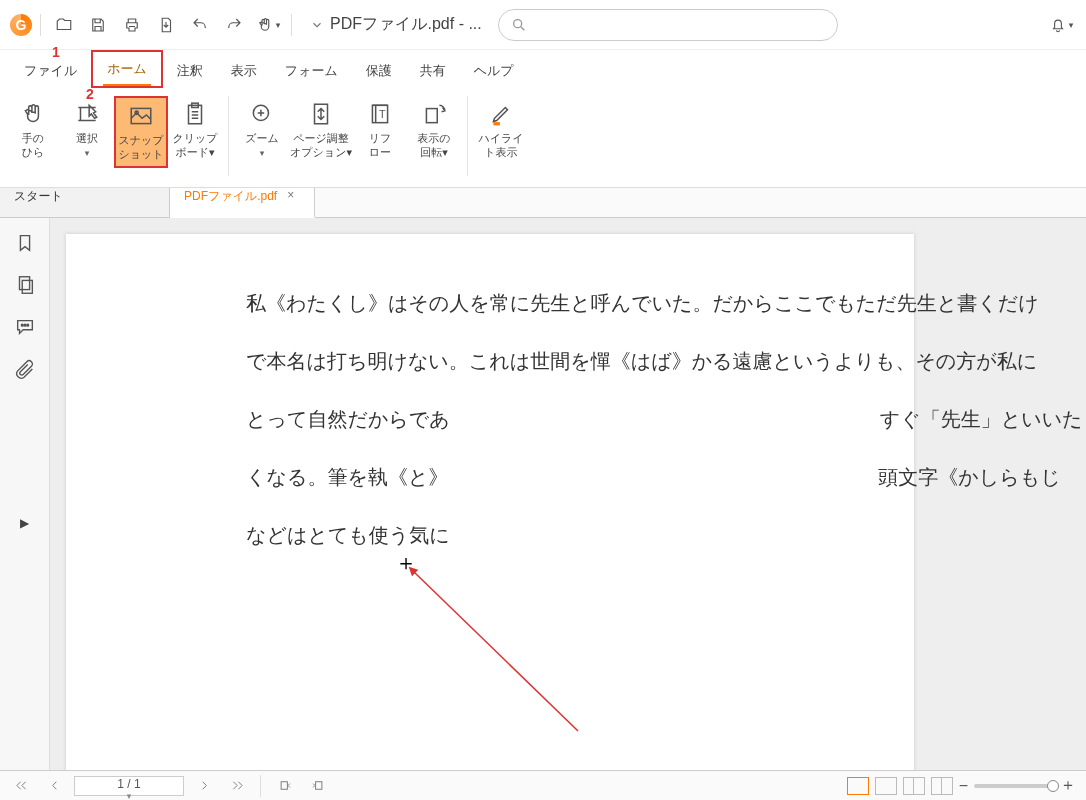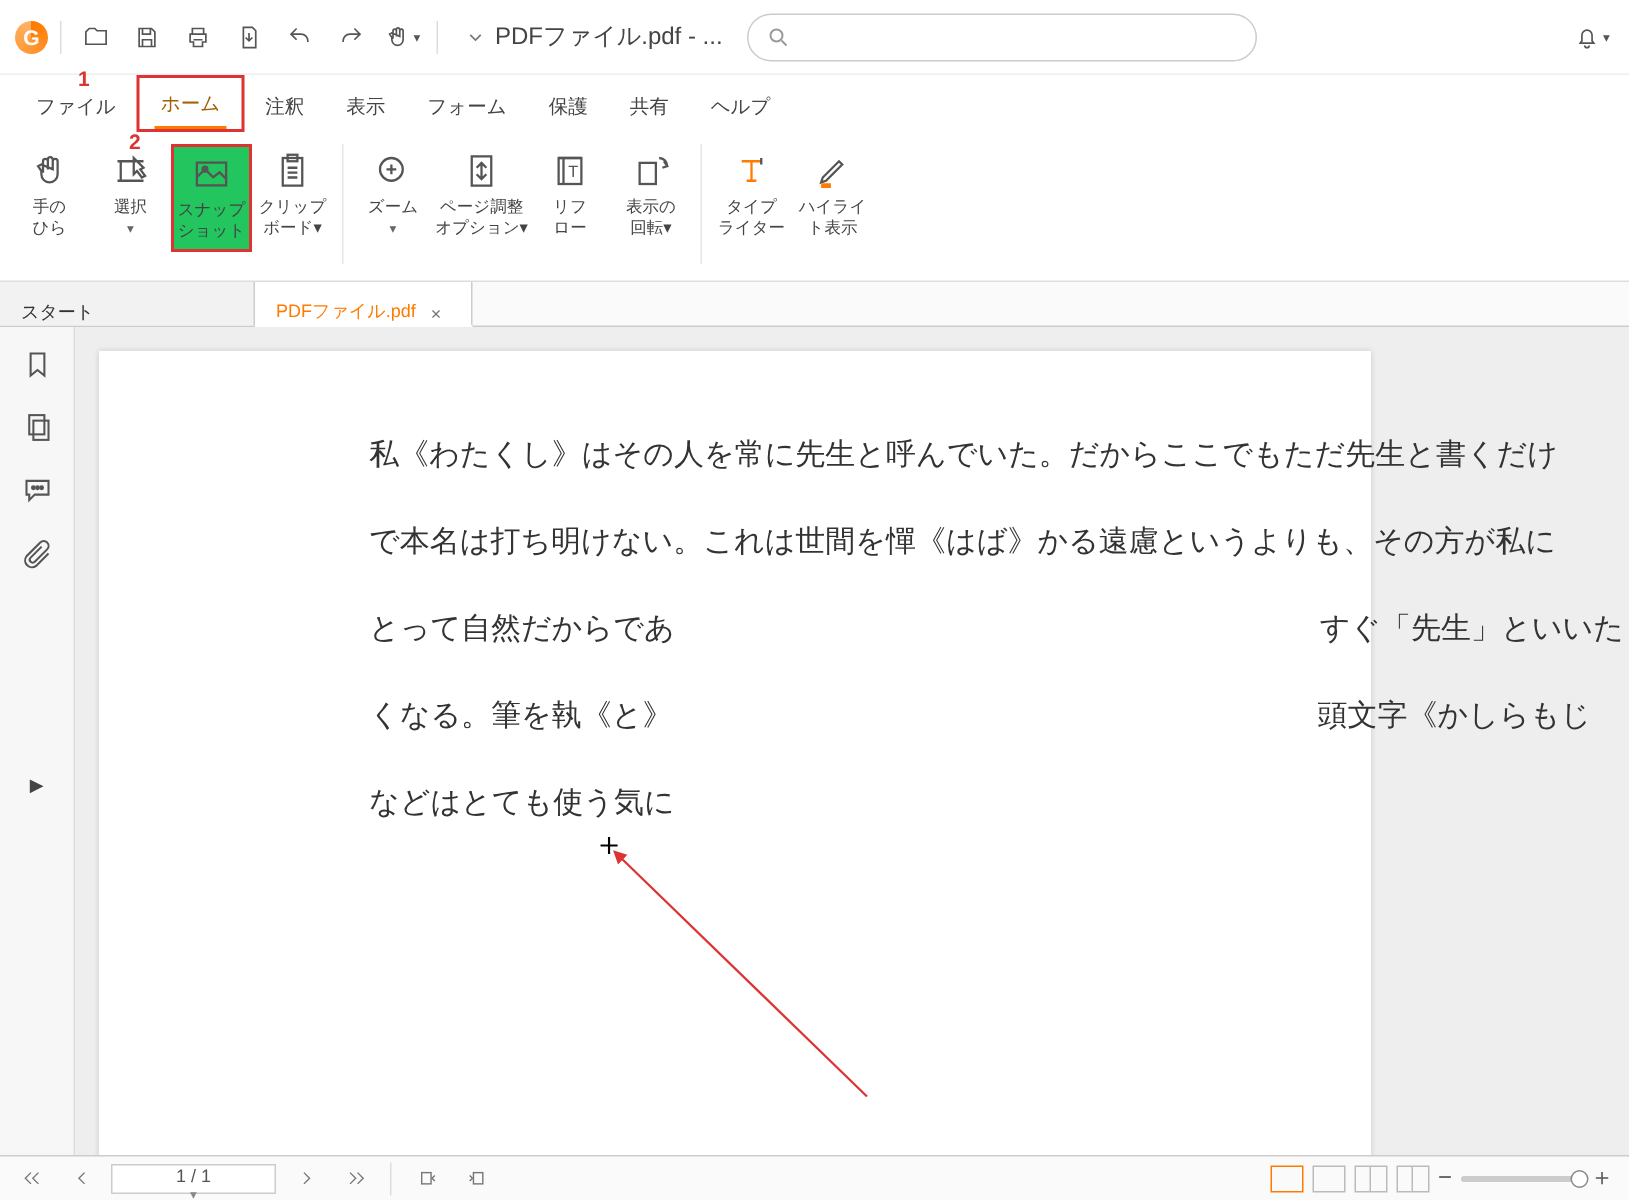--- a/index.html
+++ b/index.html
@@ -24,26 +24,26 @@
 .mtab.boxed { border:2px solid #d33; }
 
 .badge-num { position:absolute; color:#d33; font-weight:bold; font-size:14px; }
 
 
 .ribbon { height: 100px; display:flex; align-items:flex-start; padding: 8px 6px 0 6px; gap:0; border-bottom:1px solid #ddd;}
 .rbtn { width: 54px; display:flex; flex-direction:column; align-items:center; gap:4px; padding:4px 0; cursor:pointer; font-size:11px; line-height:1.25; text-align:center; color:#444;}
 .rbtn .ric { width:28px; height:28px; display:flex; align-items:center; justify-content:center;}
 .rbtn svg { stroke:#555; stroke-width:1.4; fill:none; }
 .rbtn .caret { font-size:9px; color:#666;}
-.rbtn.boxed { border:2px solid #d33; background:#22c55e; }
+.rbtn.boxed { border:2px solid #d33; background:#fdba74; }
 .ribbon .sep { width:1px; height:80px; background:#e5e5e5; margin:0 6px;}
 
 
 .doctabs { height: 30px; border-bottom:1px solid #ccc; display:flex; align-items:stretch; background:#fafafa;}
-.dtab { padding:0 20px 0 14px; display:flex; align-items:flex-end; gap:10px; font-size:12px; border-right:1px solid #ccc; background:#fff; position:relative;}
+.dtab { padding:0 20px 0 14px; display:flex; align-items:flex-start; gap:10px; font-size:12px; border-right:1px solid #ccc; background:#fff; position:relative;}
 .dtab.start { min-width:170px; background:#f2f2f2;}
 .dtab.active { color:#ff7a00; border-bottom:2px solid #fff; margin-bottom:-1px;}
 .dtab .close { color:#777; cursor:pointer;}
 
 
 .workspace { display:flex; height: calc(800px - 50px - 38px - 100px - 30px - 30px); }
 .sidepanel { width:50px; background:#f7f7f7; border-right:1px solid #ddd; display:flex; flex-direction:column; align-items:center; padding-top:14px; gap:20px;}
 .sidepanel .sic { width:22px; height:22px; stroke:#555; stroke-width:1.5; fill:none; cursor:pointer;}
 .expand-handle { margin-top:auto; margin-bottom:240px; font-size:12px; color:#444; cursor:pointer;}
 
@@ -224,29 +224,20 @@
         <svg width="26" height="26" viewBox="0 0 24 24">
           <rect x="5" y="7" width="10" height="13"></rect>
           <path d="M17 4a5 5 0 015 5M20 6l2 3-3 1"></path>
         </svg>
       </div>
     <div><span>表示の</span><br><span>回転▾</span></div>
   </div>
 
   <div class="sep"></div>
 
-  <div class="rbtn">
-    <div class="ric">
-        <svg width="26" height="26" viewBox="0 0 24 24">
-          <path d="M6 6h12M12 6v12M9 18h6" stroke="#ff7a00"></path>
-          <path d="M18 4v4" stroke="#555"></path>
-        </svg>
-      </div>
-    <div><span>タイプ</span><br><span>ライター</span></div>
-  </div>
 
   <div class="rbtn">
     <div class="ric">
         <svg width="26" height="26" viewBox="0 0 24 24">
           <path d="M5 19l3-1 10-10-2-2L6 16z"></path>
           <path d="M5 21h6" stroke="#ff7a00" stroke-width="3"></path>
         </svg>
       </div>
     <div><span>ハイライ</span><br><span>ト表示</span></div>
   </div>

